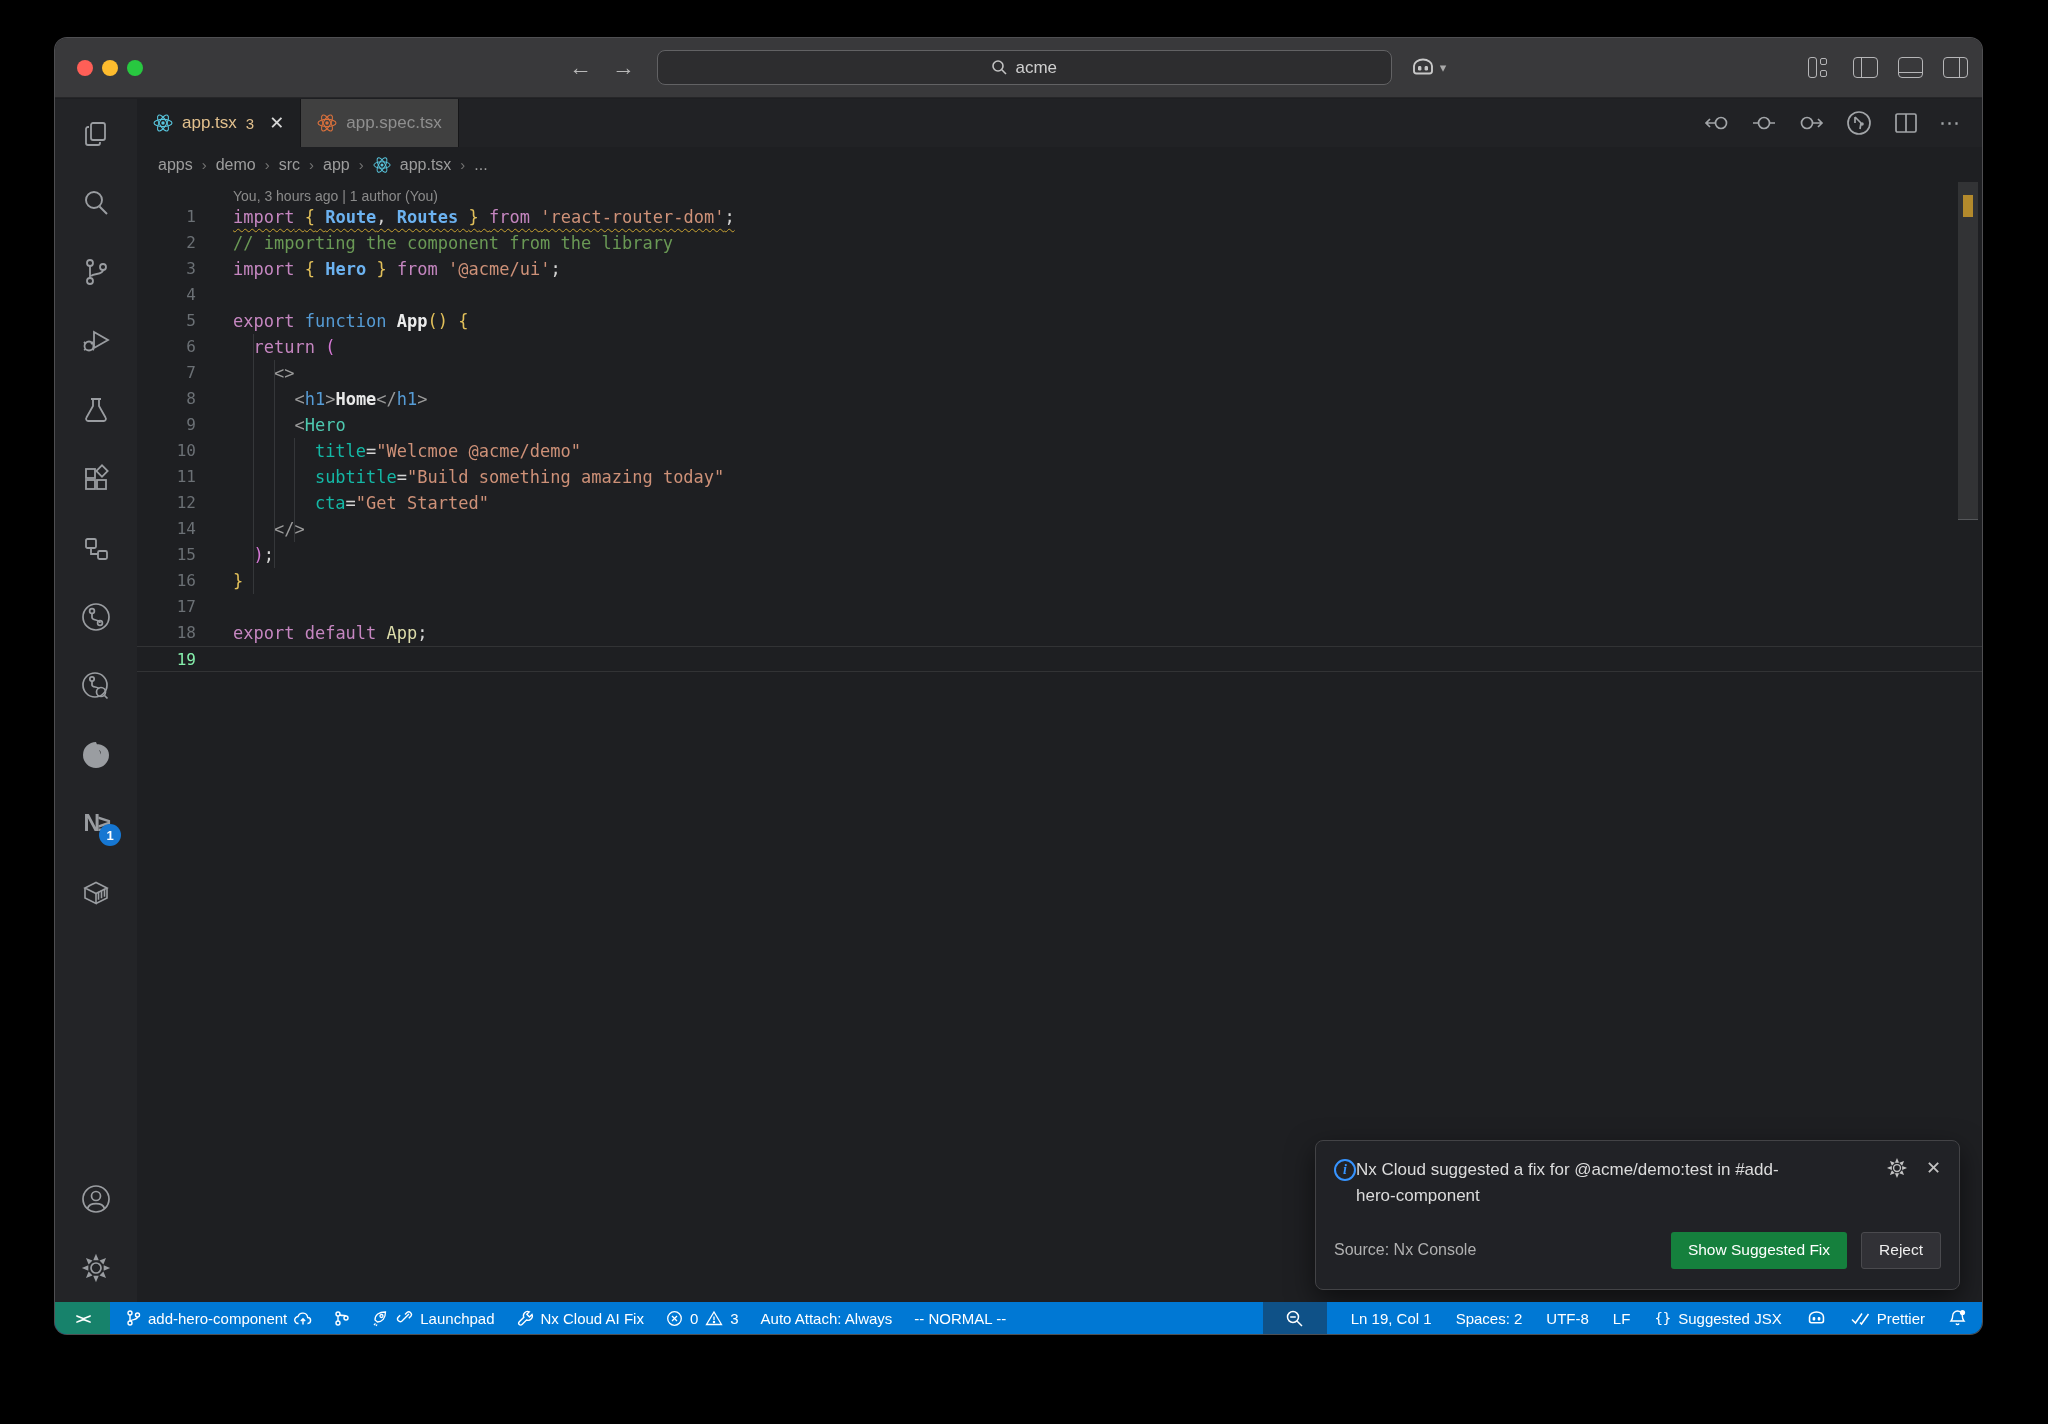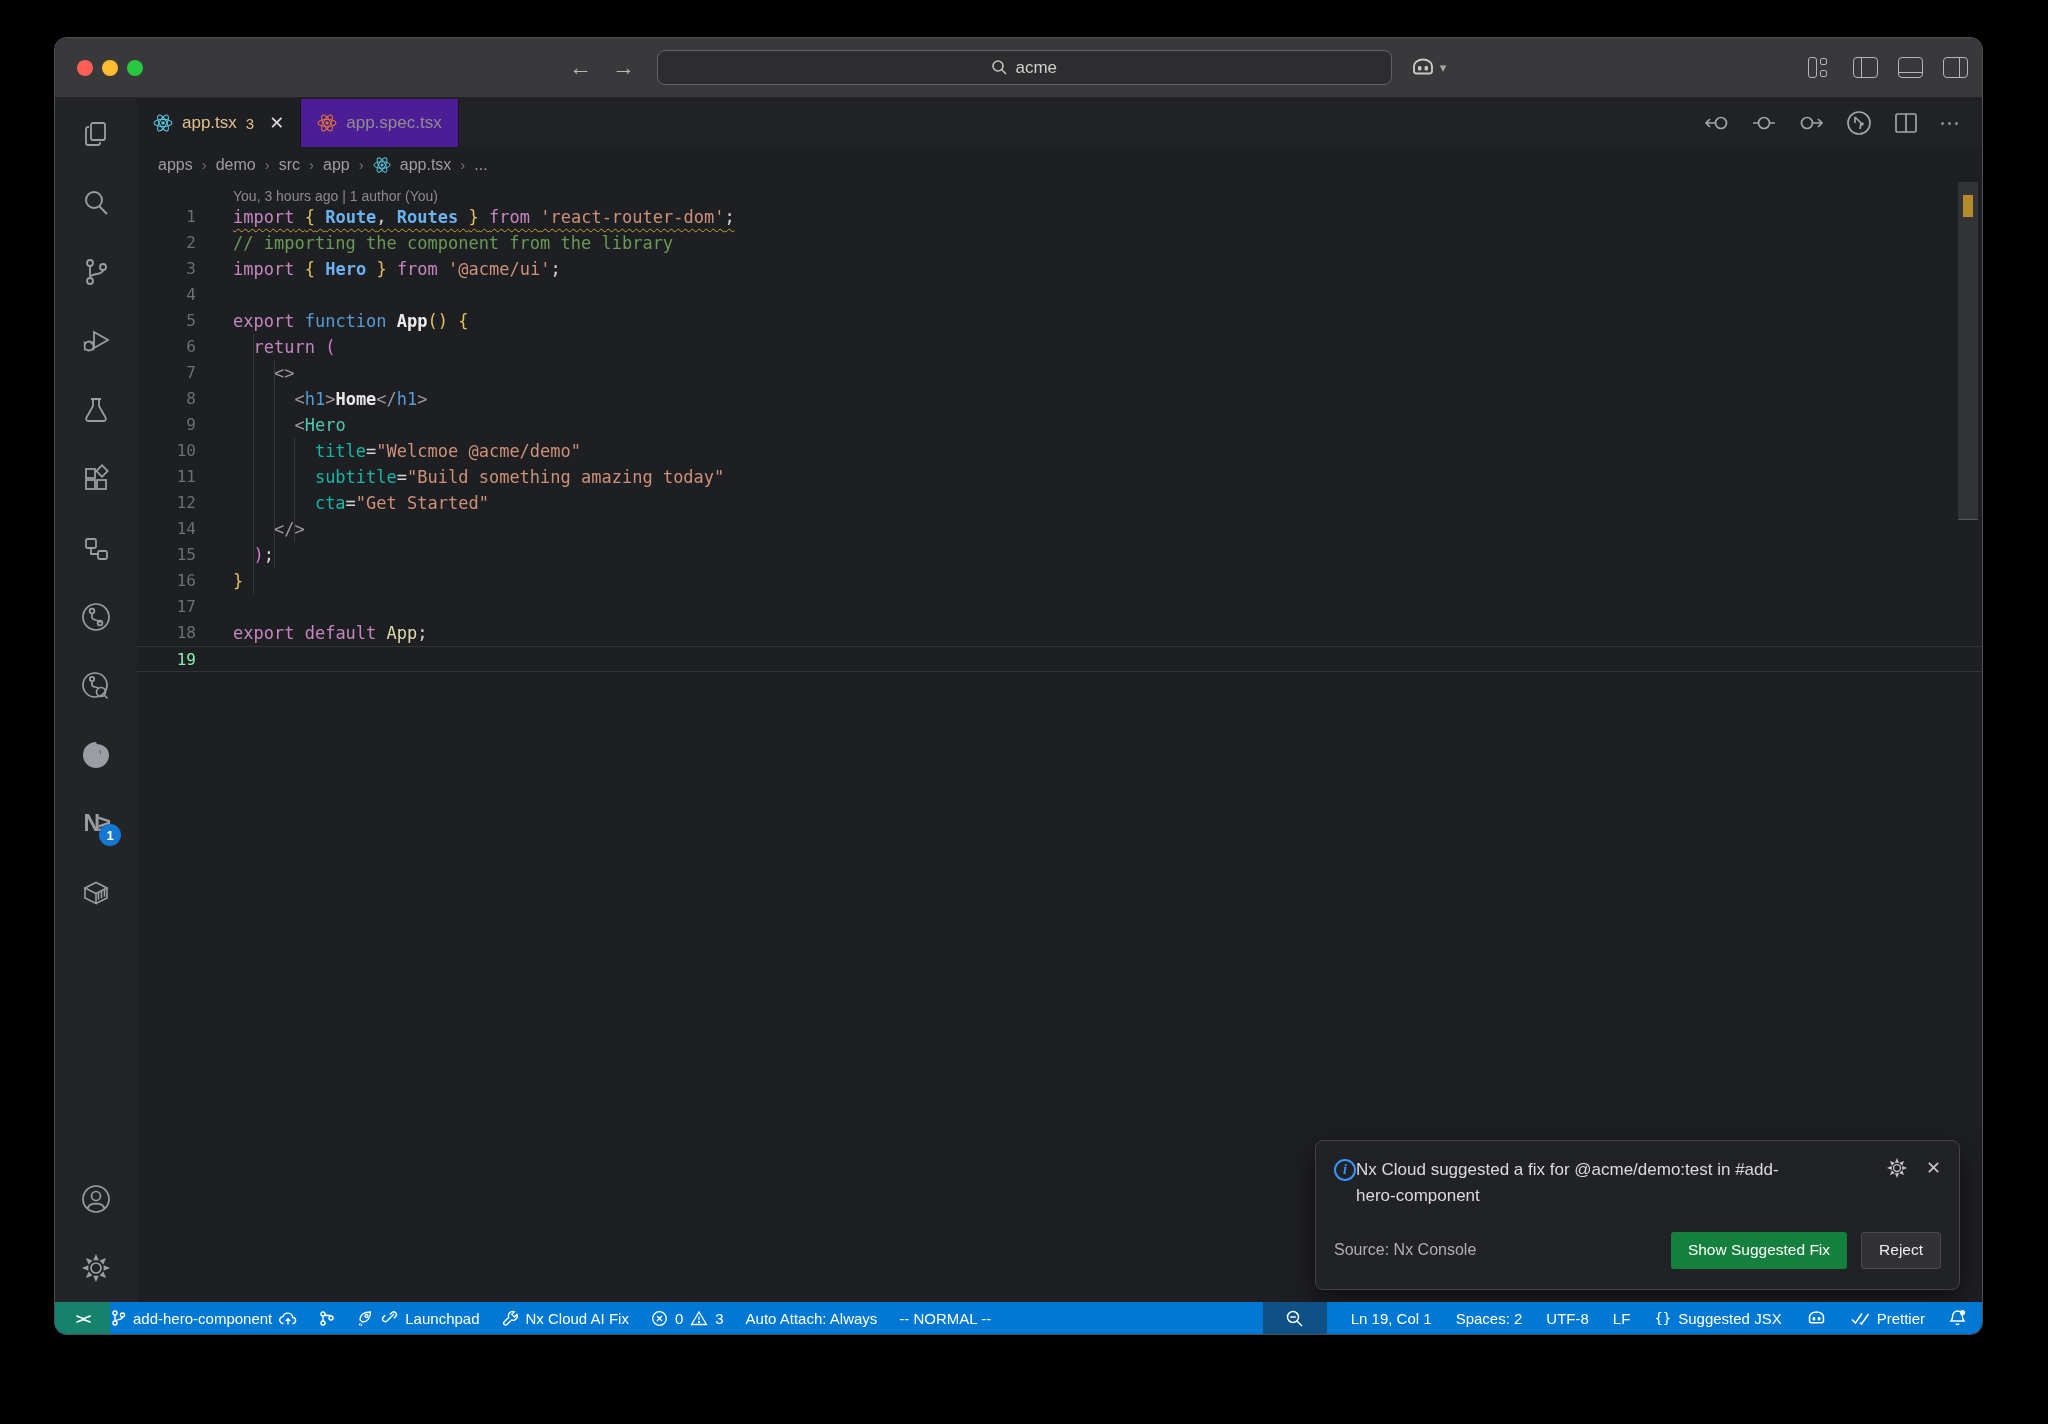--- a/index.html
+++ b/index.html
@@ -44,21 +44,21 @@
     background:#1677d2; color:#fff; border-radius:50%; font-size:13px; font-weight:bold;
     display:flex; align-items:center; justify-content:center; }
   .nx-logo { font-weight:bold; font-size:23px; letter-spacing:-2px; color:#9a9da1; }
 
   
   .tabbar { position:absolute; left:82px; top:61px; right:0; height:48px; background:#212225;
     display:flex; align-items:stretch; }
   .tab { display:flex; align-items:center; gap:9px; padding:0 16px; font-size:17px;
     border-right:1px solid #161618; }
   .tab.active { background:#1e1f22; color:#e2c08d; }
-  .tab.inactive { background:#4c1d95; color:#8f8f8f; }
+  .tab.inactive { background:#404040; color:#8f8f8f; }
   .tab .close { color:#d7d7d7; font-size:18px; margin-left:6px; }
   .tab-badge { font-size:15px; }
   .ed-actions { margin-left:auto; display:flex; align-items:center; gap:21px; padding-right:20px;
     color:#a2a5a8; }
 
   
   .breadcrumb { position:absolute; left:82px; top:109px; right:0; height:35px; background:#1e1f22;
     display:flex; align-items:center; gap:9px; padding-left:21px; font-size:16px; color:#9d9d9d; }
   .bc-sep { color:#737373; font-size:15px; }
 
@@ -100,21 +100,21 @@
   .btn { height:37px; padding:0 17px; font-size:15.5px; border-radius:3px; display:flex;
     align-items:center; cursor:pointer; }
   .btn-primary { background:#15803d; color:#fff; }
   .btn-secondary { background:#313136; color:#eee; border:1px solid #4a4a4e; }
 
   
   .statusbar { position:absolute; left:0; right:0; bottom:0; height:32px; background:#0078d4;
     display:flex; align-items:center; color:#fff; font-size:15px; }
   .remote { width:55px; height:32px; background:#17826b; display:flex; align-items:center;
     justify-content:center; font-weight:bold; letter-spacing:-2px; font-size:15px; }
-  .sb-left { display:flex; align-items:center; gap:22px; padding-left:1px; }
+  .sb-left { display:flex; align-items:center; gap:22px; padding-left:16px; }
   .sb-right { margin-left:auto; display:flex; align-items:center; gap:24px; padding-right:16px; }
   .sb-item { display:flex; align-items:center; gap:7px; white-space:nowrap; }
   .zoomblock { width:64px; height:32px; background:#0f5187; display:flex; align-items:center;
     justify-content:center; }
   .mono { font-family:"DejaVu Sans Mono", monospace; font-size:14px; }
   svg.ic { display:block; }
 </style>
 </head>
 <body>
 

